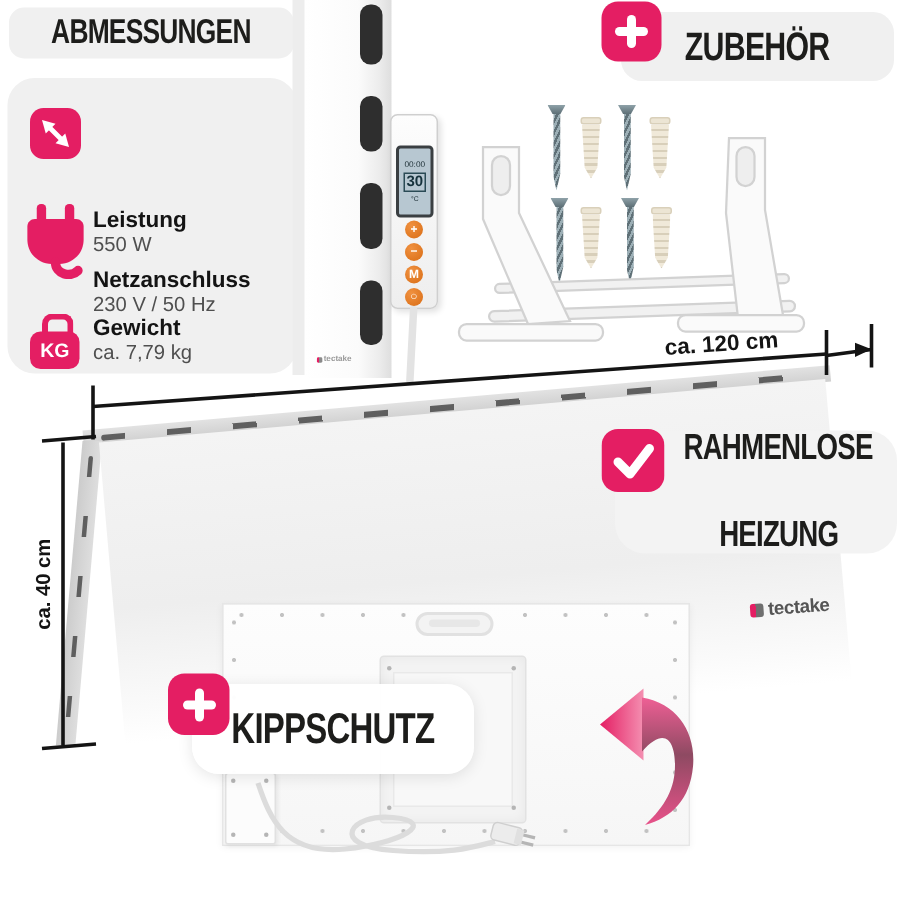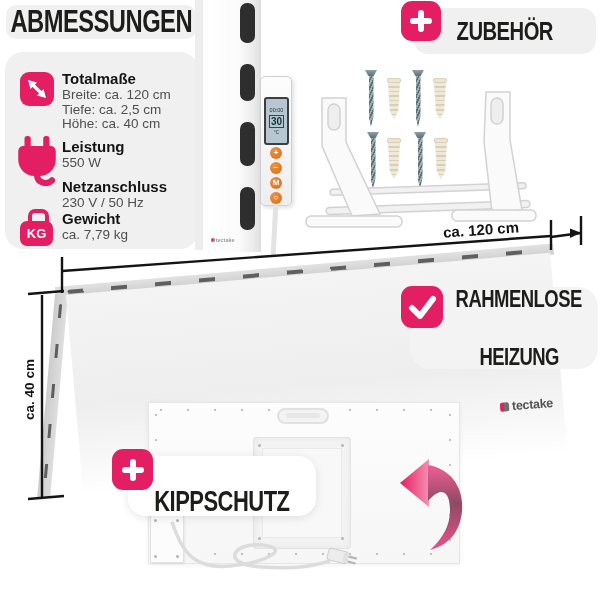--- a/index.html
+++ b/index.html
@@ -2,26 +2,26 @@
 <html><head>
 <meta charset="utf-8">
 <style>
   html,body{margin:0;padding:0;background:#fff;}
   .canvas{position:relative;width:600px;height:600px;background:#fff;overflow:hidden;
           font-family:"Liberation Sans",sans-serif;color:#1d1d1b;}
   .abs{position:absolute;}
   
   .badge{position:absolute;background:#f0f0f0;display:flex;align-items:center;justify-content:center;}
   .hl{display:inline-block;font-weight:bold;letter-spacing:-0.6px;transform:scale(0.88,1.15);white-space:nowrap;}
-  .abm-badge{left:6px;top:5px;width:190px;height:34px;border-radius:10px;font-size:27px;}
+  .abm-badge{left:6px;top:5px;width:190px;height:34px;border-radius:10px;font-size:20px;}
   .zub-badge{left:414px;top:8px;width:182px;height:46px;border-radius:14px;font-size:23px;}
   .rah-badge{left:410px;top:287px;width:188px;height:82px;border-radius:20px;background:rgba(243,243,243,.96);
              flex-direction:column;font-size:21px;line-height:24px;padding-left:30px;box-sizing:border-box;justify-content:space-between;}
   .kip-badge{left:128px;top:456px;width:188px;height:60px;border-radius:18px;background:rgba(255,255,255,.97);
-             font-size:25px;box-shadow:0 2px 10px rgba(0,0,0,.10);align-items:flex-end;}
+             font-size:25px;box-shadow:0 2px 10px rgba(0,0,0,.10);}
   
   .pinkbox{position:absolute;background:#e41e63;border-radius:11px;}
   .plus-icon::before,.plus-icon::after{content:"";position:absolute;left:50%;top:50%;background:#fff;border-radius:3px;}
   .plus-icon::before{width:22px;height:6px;margin:-3px 0 0 -11px;}
   .plus-icon::after{width:6px;height:22px;margin:-11px 0 0 -3px;}
   .plus-zub{left:401px;top:1px;width:40px;height:40px;}
   .plus-kip{left:112px;top:449px;width:41px;height:41px;}
   .check-icon{left:401px;top:286px;width:42px;height:42px;}
   
   .spec-box{position:absolute;left:5px;top:52px;width:193px;height:197px;background:#f0f0f0;border-radius:18px;}
@@ -111,26 +111,20 @@
     <span class="hl">ABMESSUNGEN</span>
   </div>
 
   <div class="spec-box">
     <svg class="abs icon-diag" width="34" height="34" viewBox="0 0 34 34">
       <rect width="34" height="34" rx="9" fill="#e41e63"></rect>
       <line x1="11.5" y1="11.5" x2="22.5" y2="22.5" stroke="#fff" stroke-width="3.2" stroke-linecap="round"></line>
       <polygon points="8,8 17,10.5 10.5,17" fill="#fff"></polygon>
       <polygon points="26,26 17,23.5 23.5,17" fill="#fff"></polygon>
     </svg>
-    <div class="spec" style="left:57px;top:18px;">
-      <div class="spec-label">Totalmaße</div>
-      <div class="spec-line">Breite: ca. 120 cm</div>
-      <div class="spec-line">Tiefe: ca. 2,5 cm</div>
-      <div class="spec-line">Höhe: ca. 40 cm</div>
-    </div>
     <svg class="icon-plug" width="38" height="50" viewBox="0 0 30 40">
       <rect x="5" y="0" width="5" height="11" rx="2.2" fill="#e41e63"></rect>
       <rect x="20" y="0" width="5" height="11" rx="2.2" fill="#e41e63"></rect>
       <path d="M4,8 L26,8 C28.2,8 30,9.8 30,12 L30,19 C30,26.2 24.2,32 17,32 L13,32 C5.8,32 0,26.2 0,19 L0,12 C0,9.8 1.8,8 4,8 Z" fill="#e41e63"></path>
       <path d="M15,31 C15,37.5 23,39.5 27,35.5" stroke="#e41e63" stroke-width="5" fill="none" stroke-linecap="round"></path>
     </svg>
     <div class="spec" style="left:57px;top:86px;">
       <div class="spec-label">Leistung</div>
       <div class="spec-line">550 W</div>
     </div>

